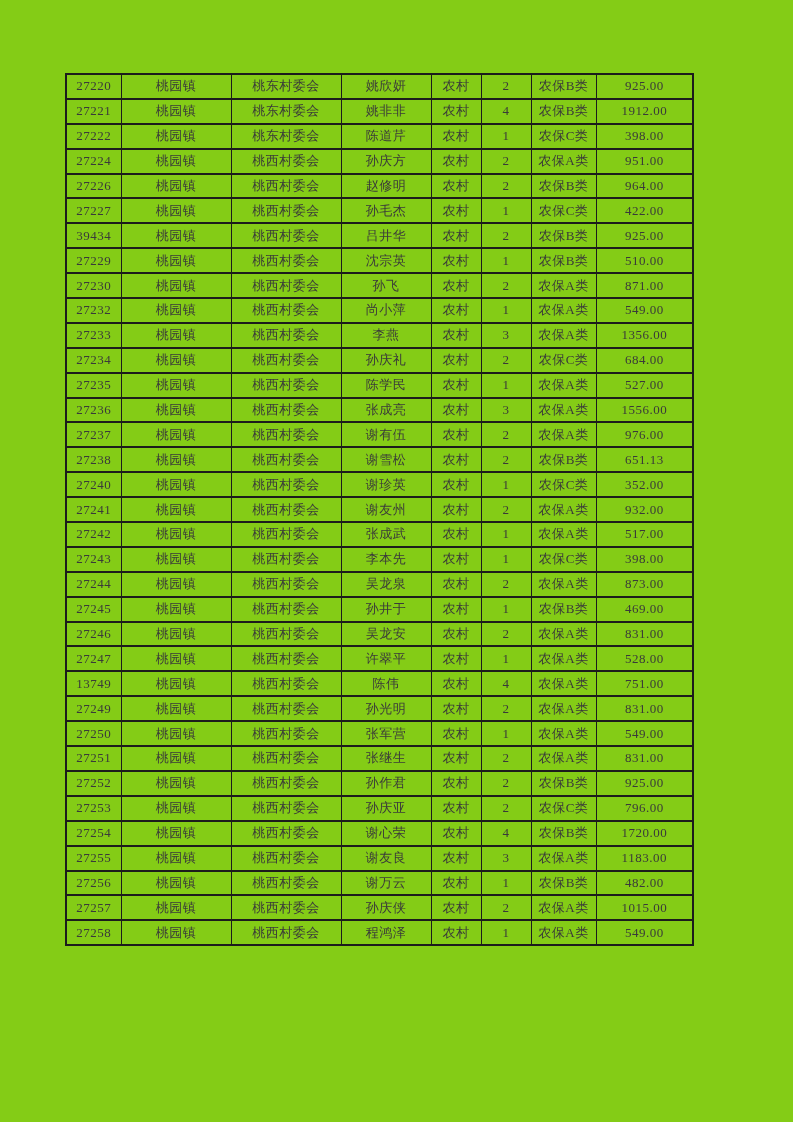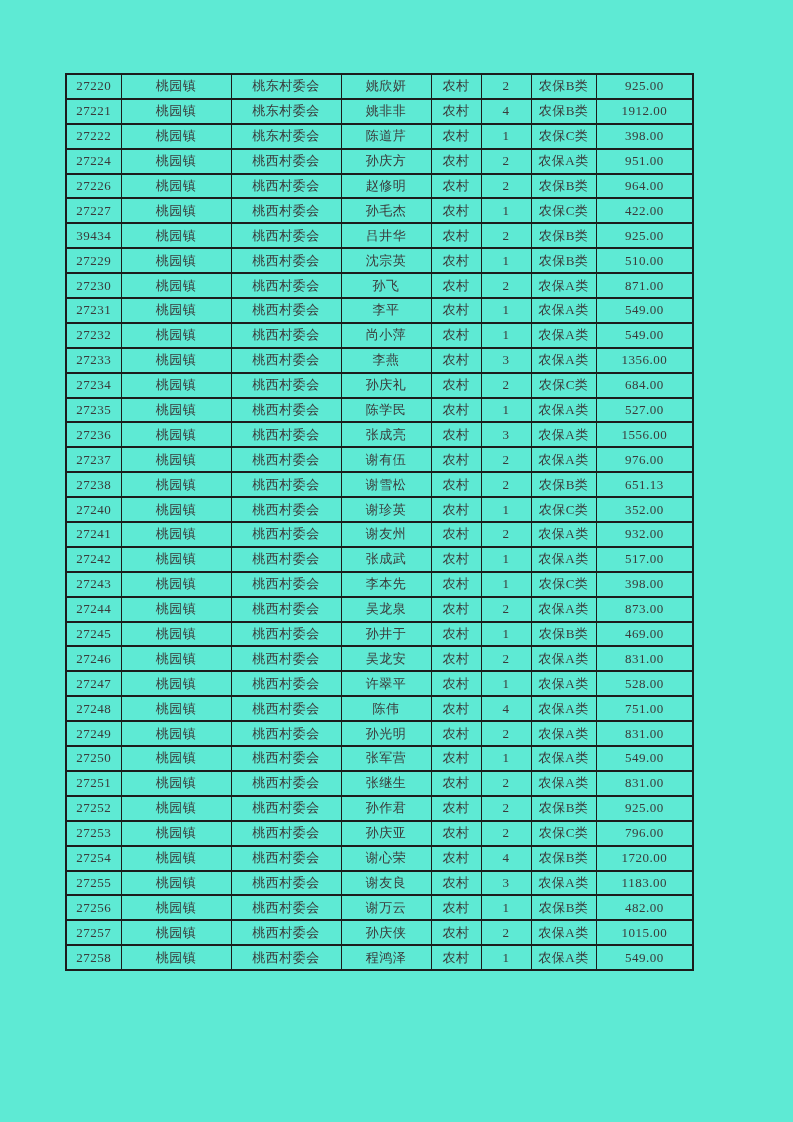--- a/index.html
+++ b/index.html
@@ -11,21 +11,21 @@
     width: 793px;
     height: 1122px;
     position: relative;
     font-family: "Liberation Serif", "DejaVu Serif", serif;
   }
   .page {
     position: absolute;
     left: 0; top: 0;
     width: 793px;
     height: 1122px;
-    background: #5eead4;
+    background: #84cc16;
     overflow: hidden;
   }
   table.record-table {
     position: absolute;
     left: 65px;
     top: 73px;
     width: 627px;
     border-collapse: collapse;
     table-layout: fixed;
     border: 2px solid #1c1c1c;
@@ -153,40 +153,30 @@
           <td>27230</td>
           <td>桃园镇</td>
           <td>桃西村委会</td>
           <td>孙飞</td>
           <td>农村</td>
           <td>2</td>
           <td>农保A类</td>
           <td>871.00</td>
         </tr>
         <tr>
-          <td>27231</td>
-          <td>桃园镇</td>
-          <td>桃西村委会</td>
-          <td>李平</td>
+          <td>27232</td>
+          <td>桃园镇</td>
+          <td>桃西村委会</td>
+          <td>尚小萍</td>
           <td>农村</td>
           <td>1</td>
           <td>农保A类</td>
           <td>549.00</td>
         </tr>
         <tr>
-          <td>27232</td>
-          <td>桃园镇</td>
-          <td>桃西村委会</td>
-          <td>尚小萍</td>
-          <td>农村</td>
-          <td>1</td>
-          <td>农保A类</td>
-          <td>549.00</td>
-        </tr>
-        <tr>
           <td>27233</td>
           <td>桃园镇</td>
           <td>桃西村委会</td>
           <td>李燕</td>
           <td>农村</td>
           <td>3</td>
           <td>农保A类</td>
           <td>1356.00</td>
         </tr>
         <tr>
@@ -313,21 +303,21 @@
           <td>27247</td>
           <td>桃园镇</td>
           <td>桃西村委会</td>
           <td>许翠平</td>
           <td>农村</td>
           <td>1</td>
           <td>农保A类</td>
           <td>528.00</td>
         </tr>
         <tr>
-          <td>27248</td>
+          <td>13749</td>
           <td>桃园镇</td>
           <td>桃西村委会</td>
           <td>陈伟</td>
           <td>农村</td>
           <td>4</td>
           <td>农保A类</td>
           <td>751.00</td>
         </tr>
         <tr>
           <td>27249</td>

